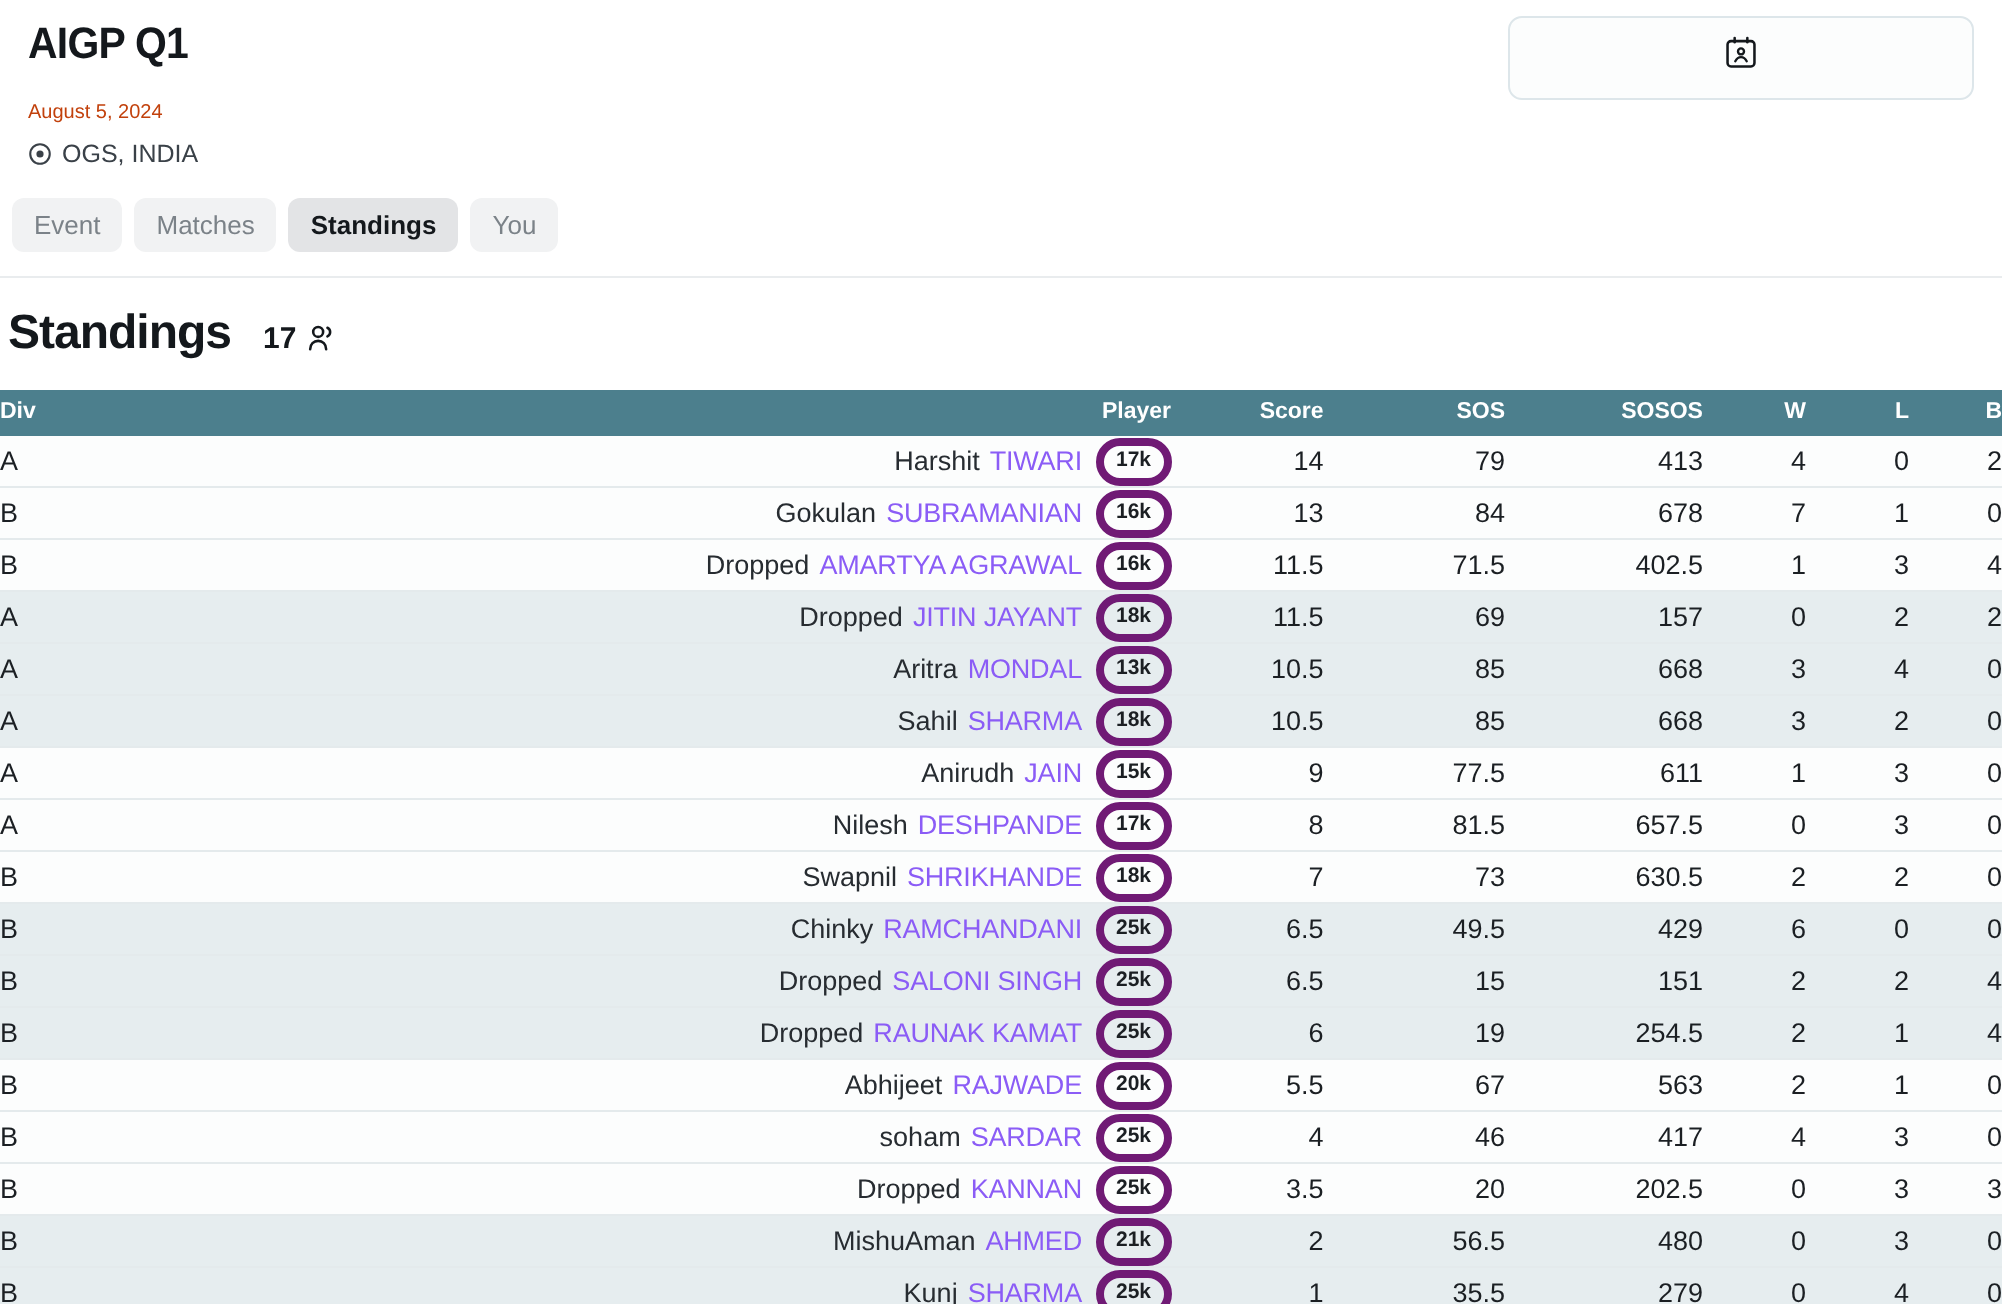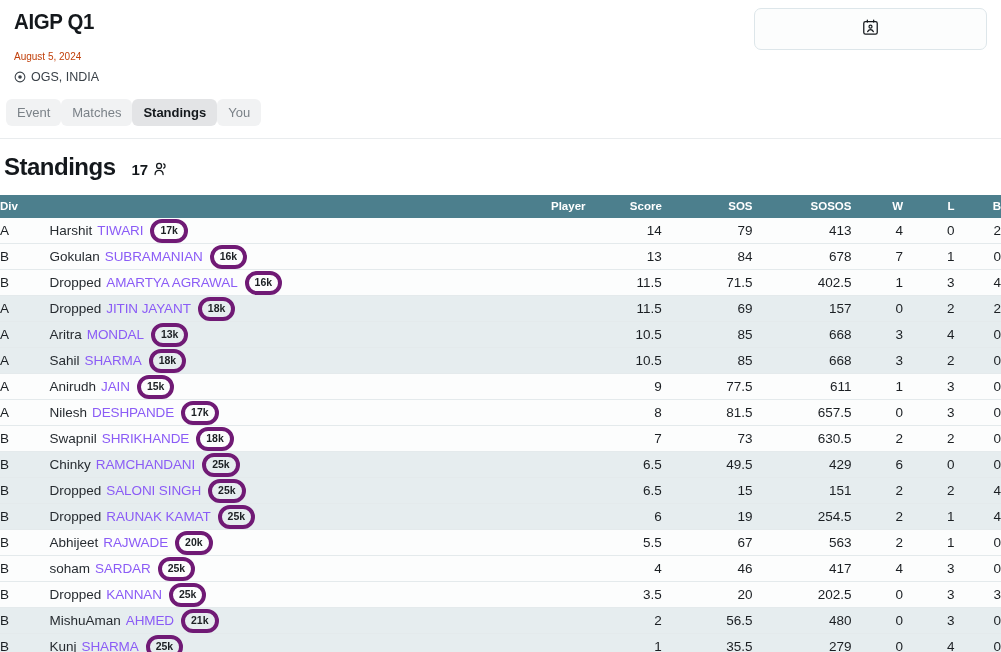--- a/index.html
+++ b/index.html
@@ -55,20 +55,21 @@
     background: #fcfdfd;
     display: flex;
     align-items: center;
     justify-content: center;
     cursor: pointer;
   }
 
   
   .tabs {
     display: flex;
+    gap: 6px;
     padding: 14px 14px 0 6px;
   }
   .tab {
     padding: 6px 11px;
     border-radius: 6px;
     font-size: 13px;
     background: #f1f2f3;
     color: #7b8288;
     cursor: pointer;
     white-space: nowrap;
@@ -170,21 +171,21 @@
   table.standings tbody tr.tinted { background: #e6edef; }
   table.standings tbody td {
     border-bottom: 1px solid #e4eaec;
     padding: 0;
     color: #1b1f23;
     line-height: 25px;
     white-space: nowrap;
     overflow: hidden;
   }
   td.d-div    { text-align: left;  padding-left: 14px; color: #2b3136; }
-  td.d-player { text-align: left; }
+  td.d-player { text-align: right; }
   td.d-num    { text-align: right; padding-right: 12px; }
   td.d-b      { text-align: right; padding-right: 14px; }
 
   .pname { display: inline-flex; align-items: center; gap: 5px; }
   .first { font-weight: 400; color: #272c31; }
   .last  { font-weight: 400; color: #8b5cf6; letter-spacing: -0.1px; }
   .rating {
     display: inline-block;
     border: 4px solid #701a75;
     border-radius: 999px;

